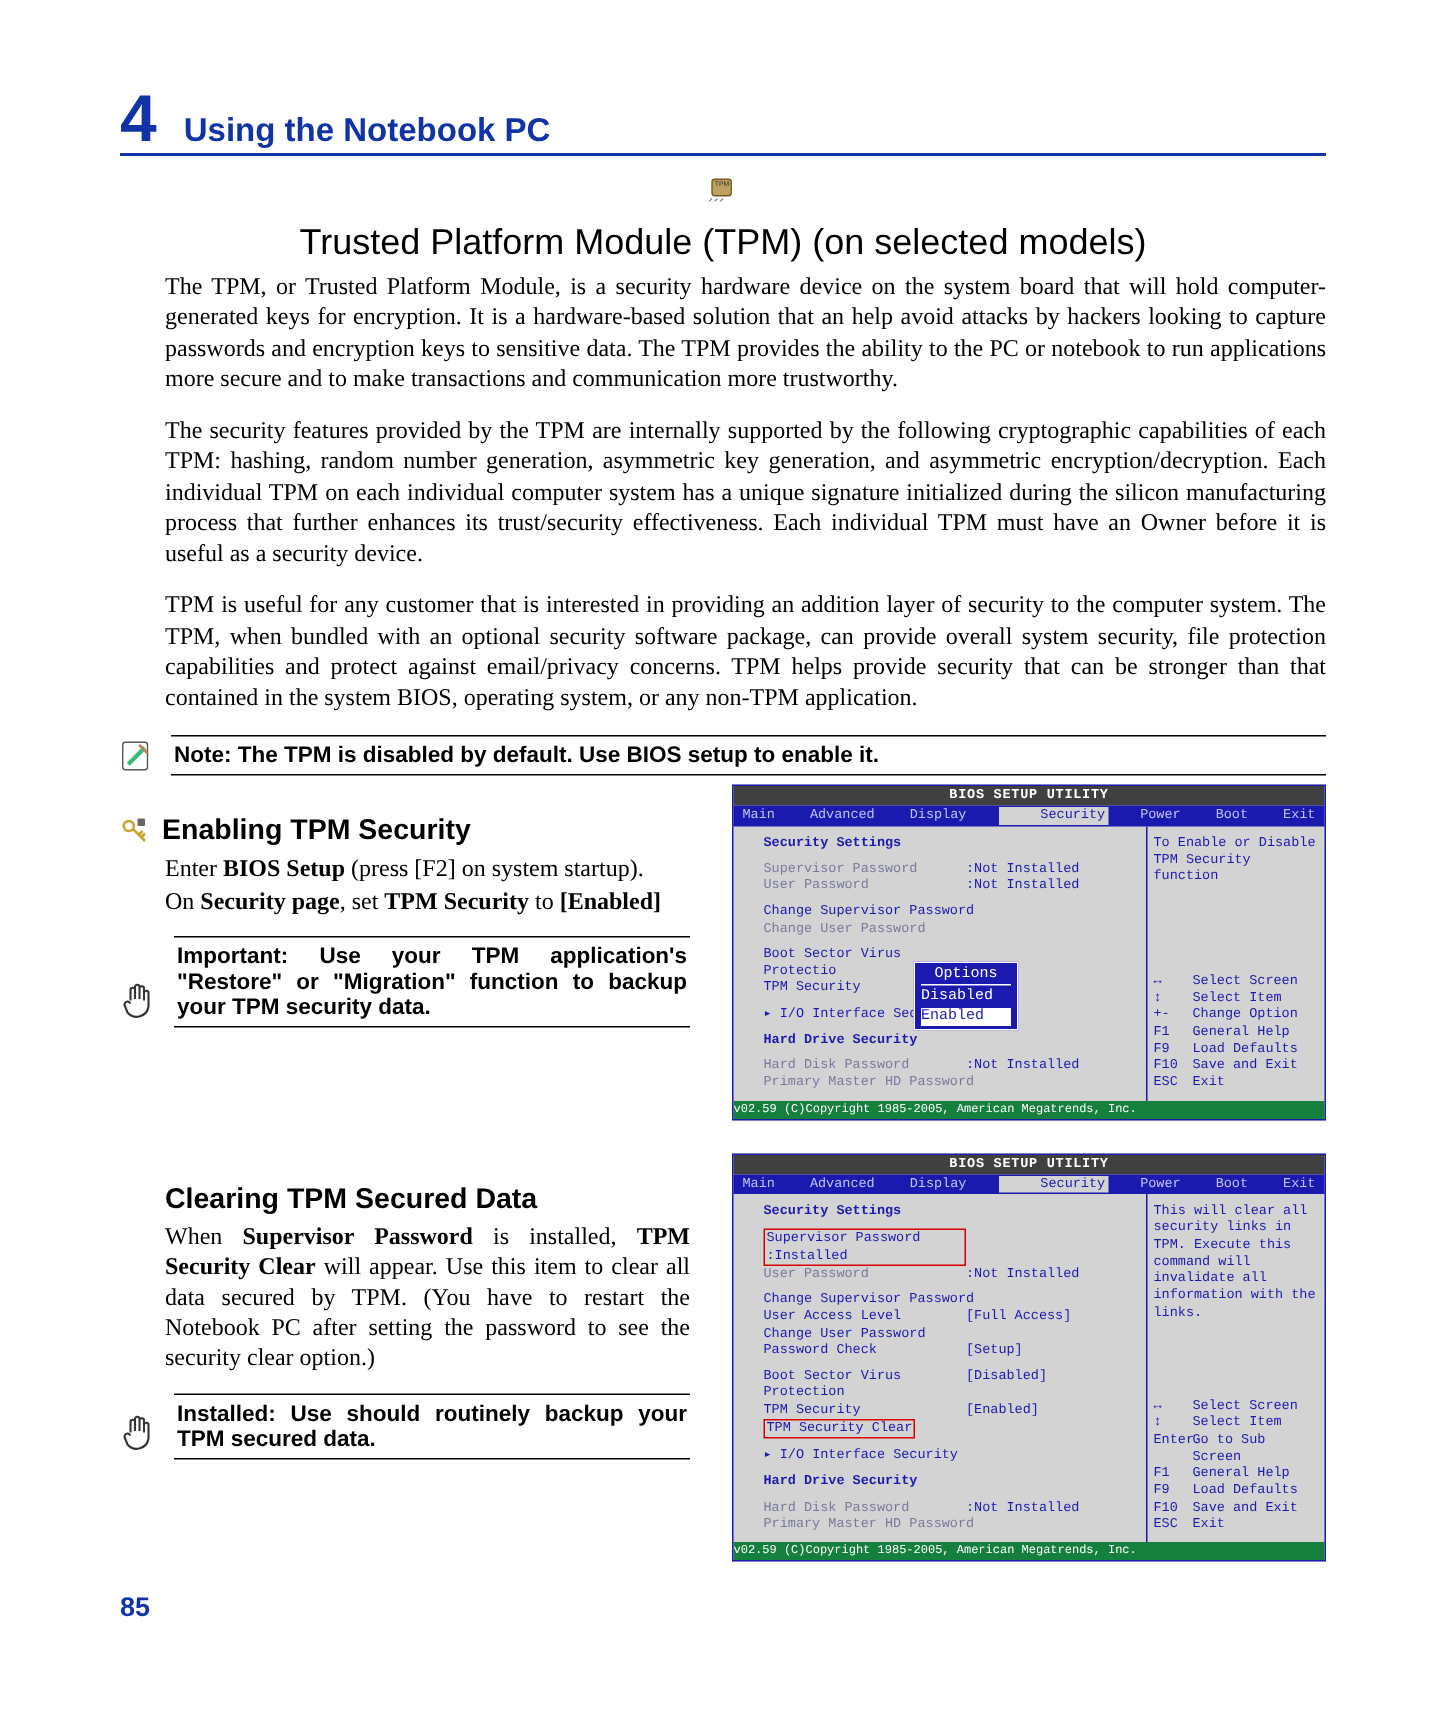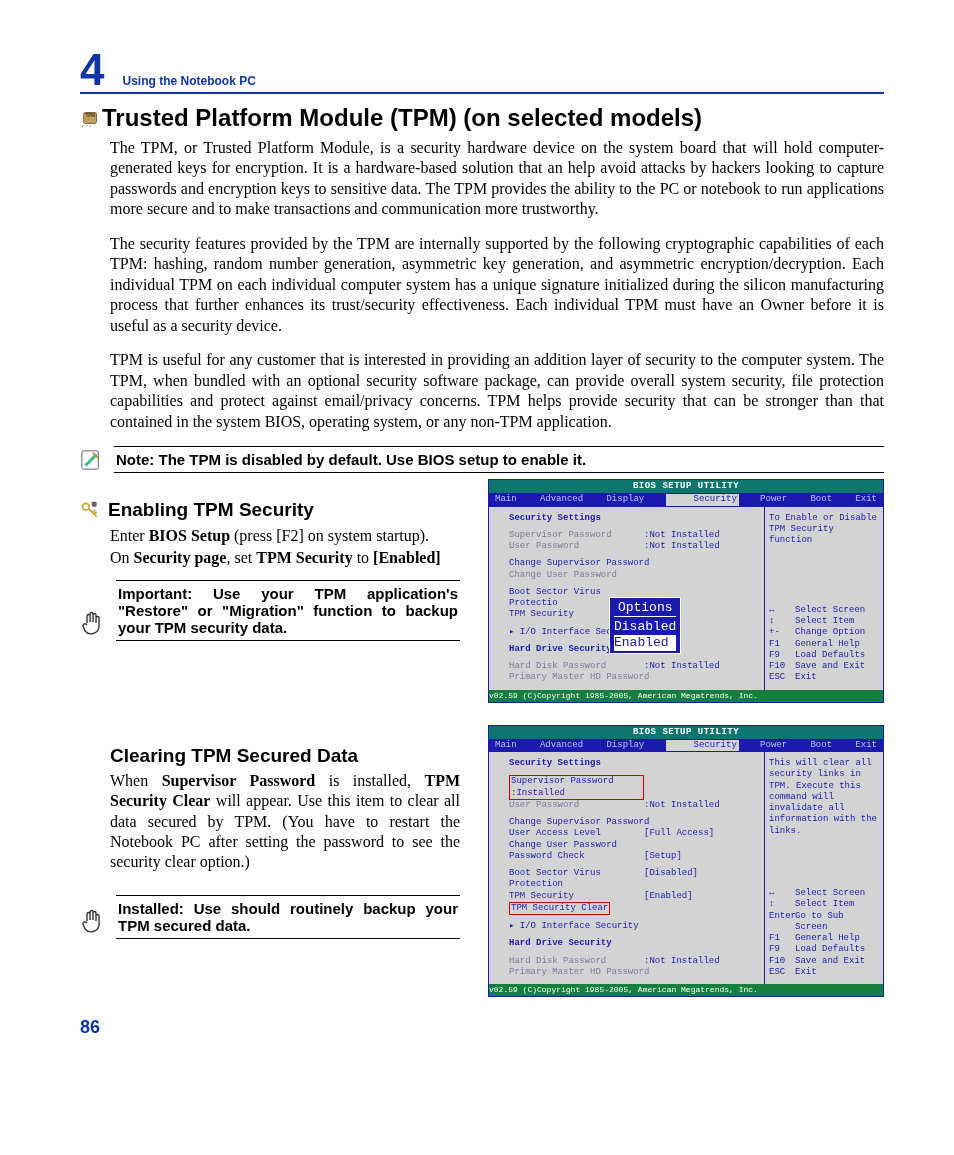--- a/index.html
+++ b/index.html
@@ -25,34 +25,35 @@
   .chapter-num {
     font-family: Arial, Helvetica, sans-serif;
     font-size: 44px;
     font-weight: bold;
     color: #1034a6;
     margin-right: 18px;
     line-height: 1;
   }
   .chapter-title {
     font-family: Arial, Helvetica, sans-serif;
-    font-size: 12px;
+    font-size: 22px;
     font-weight: bold;
     color: #1034a6;
     margin-top: 44px;
   }
   .h1 {
     font-family: Arial, Helvetica, sans-serif;
     font-size: 24px;
-    font-weight: bold;
+    font-weight: normal;
     color: #000;
     margin: 10px 0 6px 0;
     display: flex;
     align-items: center;
-    gap: 0;
+    gap: 12px;
+    flex-direction: column;
   }
   .h2 {
     font-family: Arial, Helvetica, sans-serif;
     font-size: 19px;
     font-weight: bold;
     color: #000;
     display: flex;
     align-items: center;
     gap: 8px;
     margin-top: 20px;
@@ -141,21 +142,21 @@
   .bios {
     border: 1px solid #1a1aae;
     background: #d3d3d3;
     font-family: "Courier New", monospace;
     font-size: 9px;
     line-height: 1.25;
     width: 100%;
     box-sizing: border-box;
   }
   .bios-title {
-    background: #0f766e;
+    background: #404040;
     color: #fff;
     text-align: center;
     font-weight: bold;
     letter-spacing: .5px;
     padding: 1px 0;
     font-size: 9px;
   }
   .bios-menu {
     background: #1a1aae;
     color: #c0c0ff;
@@ -189,21 +190,21 @@
   .bios-left .hdr { color: #1a1aae; font-weight: bold; }
   .bios-left .row { display: flex; }
   .bios-left .row .k { width: 135px; }
   .bios-left .row .v { color: #1a1aae; }
   .bios-popup {
     position: absolute;
     background: #1a1aae;
     color: #fff;
     border: 1px solid #fff;
     padding: 2px 4px;
-    font-size: 13px;
+    font-size: 10px;
     min-width: 60px;
   }
   .bios-popup .ttl { text-align:center; border-bottom:1px solid #fff; margin-bottom:2px;}
   .bios-popup .opt-sel { background:#fff; color:#1a1aae; }
   .bios-left-wrap { position: relative; }
   .bios-foot {
     background: #15803d;
     color: #fff;
     font-size: 8px;
     padding: 1px 0;
@@ -358,21 +359,21 @@
         <div class="bios-foot">v02.59 (C)Copyright 1985-2005, American Megatrends, Inc.</div>
       </div>
     </div>
   </div>
 
   <div class="two-col" style="margin-top:22px;">
     <div class="left-col">
       <div class="h2" style="margin-left:30px">
         <span>Clearing TPM Secured Data</span>
       </div>
-      <p class="body" style="margin:4px 0 22px 30px;">
+      <p class="body" style="margin:4px 0 12px 30px;">
         <span>When </span><b>Supervisor Password</b><span> is installed, </span><b>TPM Security Clear</b><span> will appear. Use this item to clear all data secured by TPM. (You have to restart the Notebook PC after setting the password to see the security clear option.)</span>
       </p>
       <div class="important-row">
         <svg class="hand-icon" viewBox="0 0 24 30">
           <path d="M6 12 V5 a1.5 1.5 0 0 1 3 0 V11 M9 11 V3 a1.5 1.5 0 0 1 3 0 V11 M12 11 V4 a1.5 1.5 0 0 1 3 0 V12 M15 12 V7 a1.5 1.5 0 0 1 3 0 V16 a8 8 0 0 1 -14 4 L2 15 a2 2 0 0 1 3 -2 L6 14" fill="none" stroke="#333" stroke-width="1.4" stroke-linejoin="round"></path>
         </svg>
         <div class="important-box">Installed: Use should routinely backup your TPM secured data.</div>
       </div>
     </div>
 
@@ -465,14 +466,14 @@
                   <span>Exit</span>
                 </div>
             </div>
           </div>
         </div>
         <div class="bios-foot">v02.59 (C)Copyright 1985-2005, American Megatrends, Inc.</div>
       </div>
     </div>
   </div>
 
-  <div class="page-num">86</div>
+  <div class="page-num">85</div>
 </div>
 
 </body></html>

